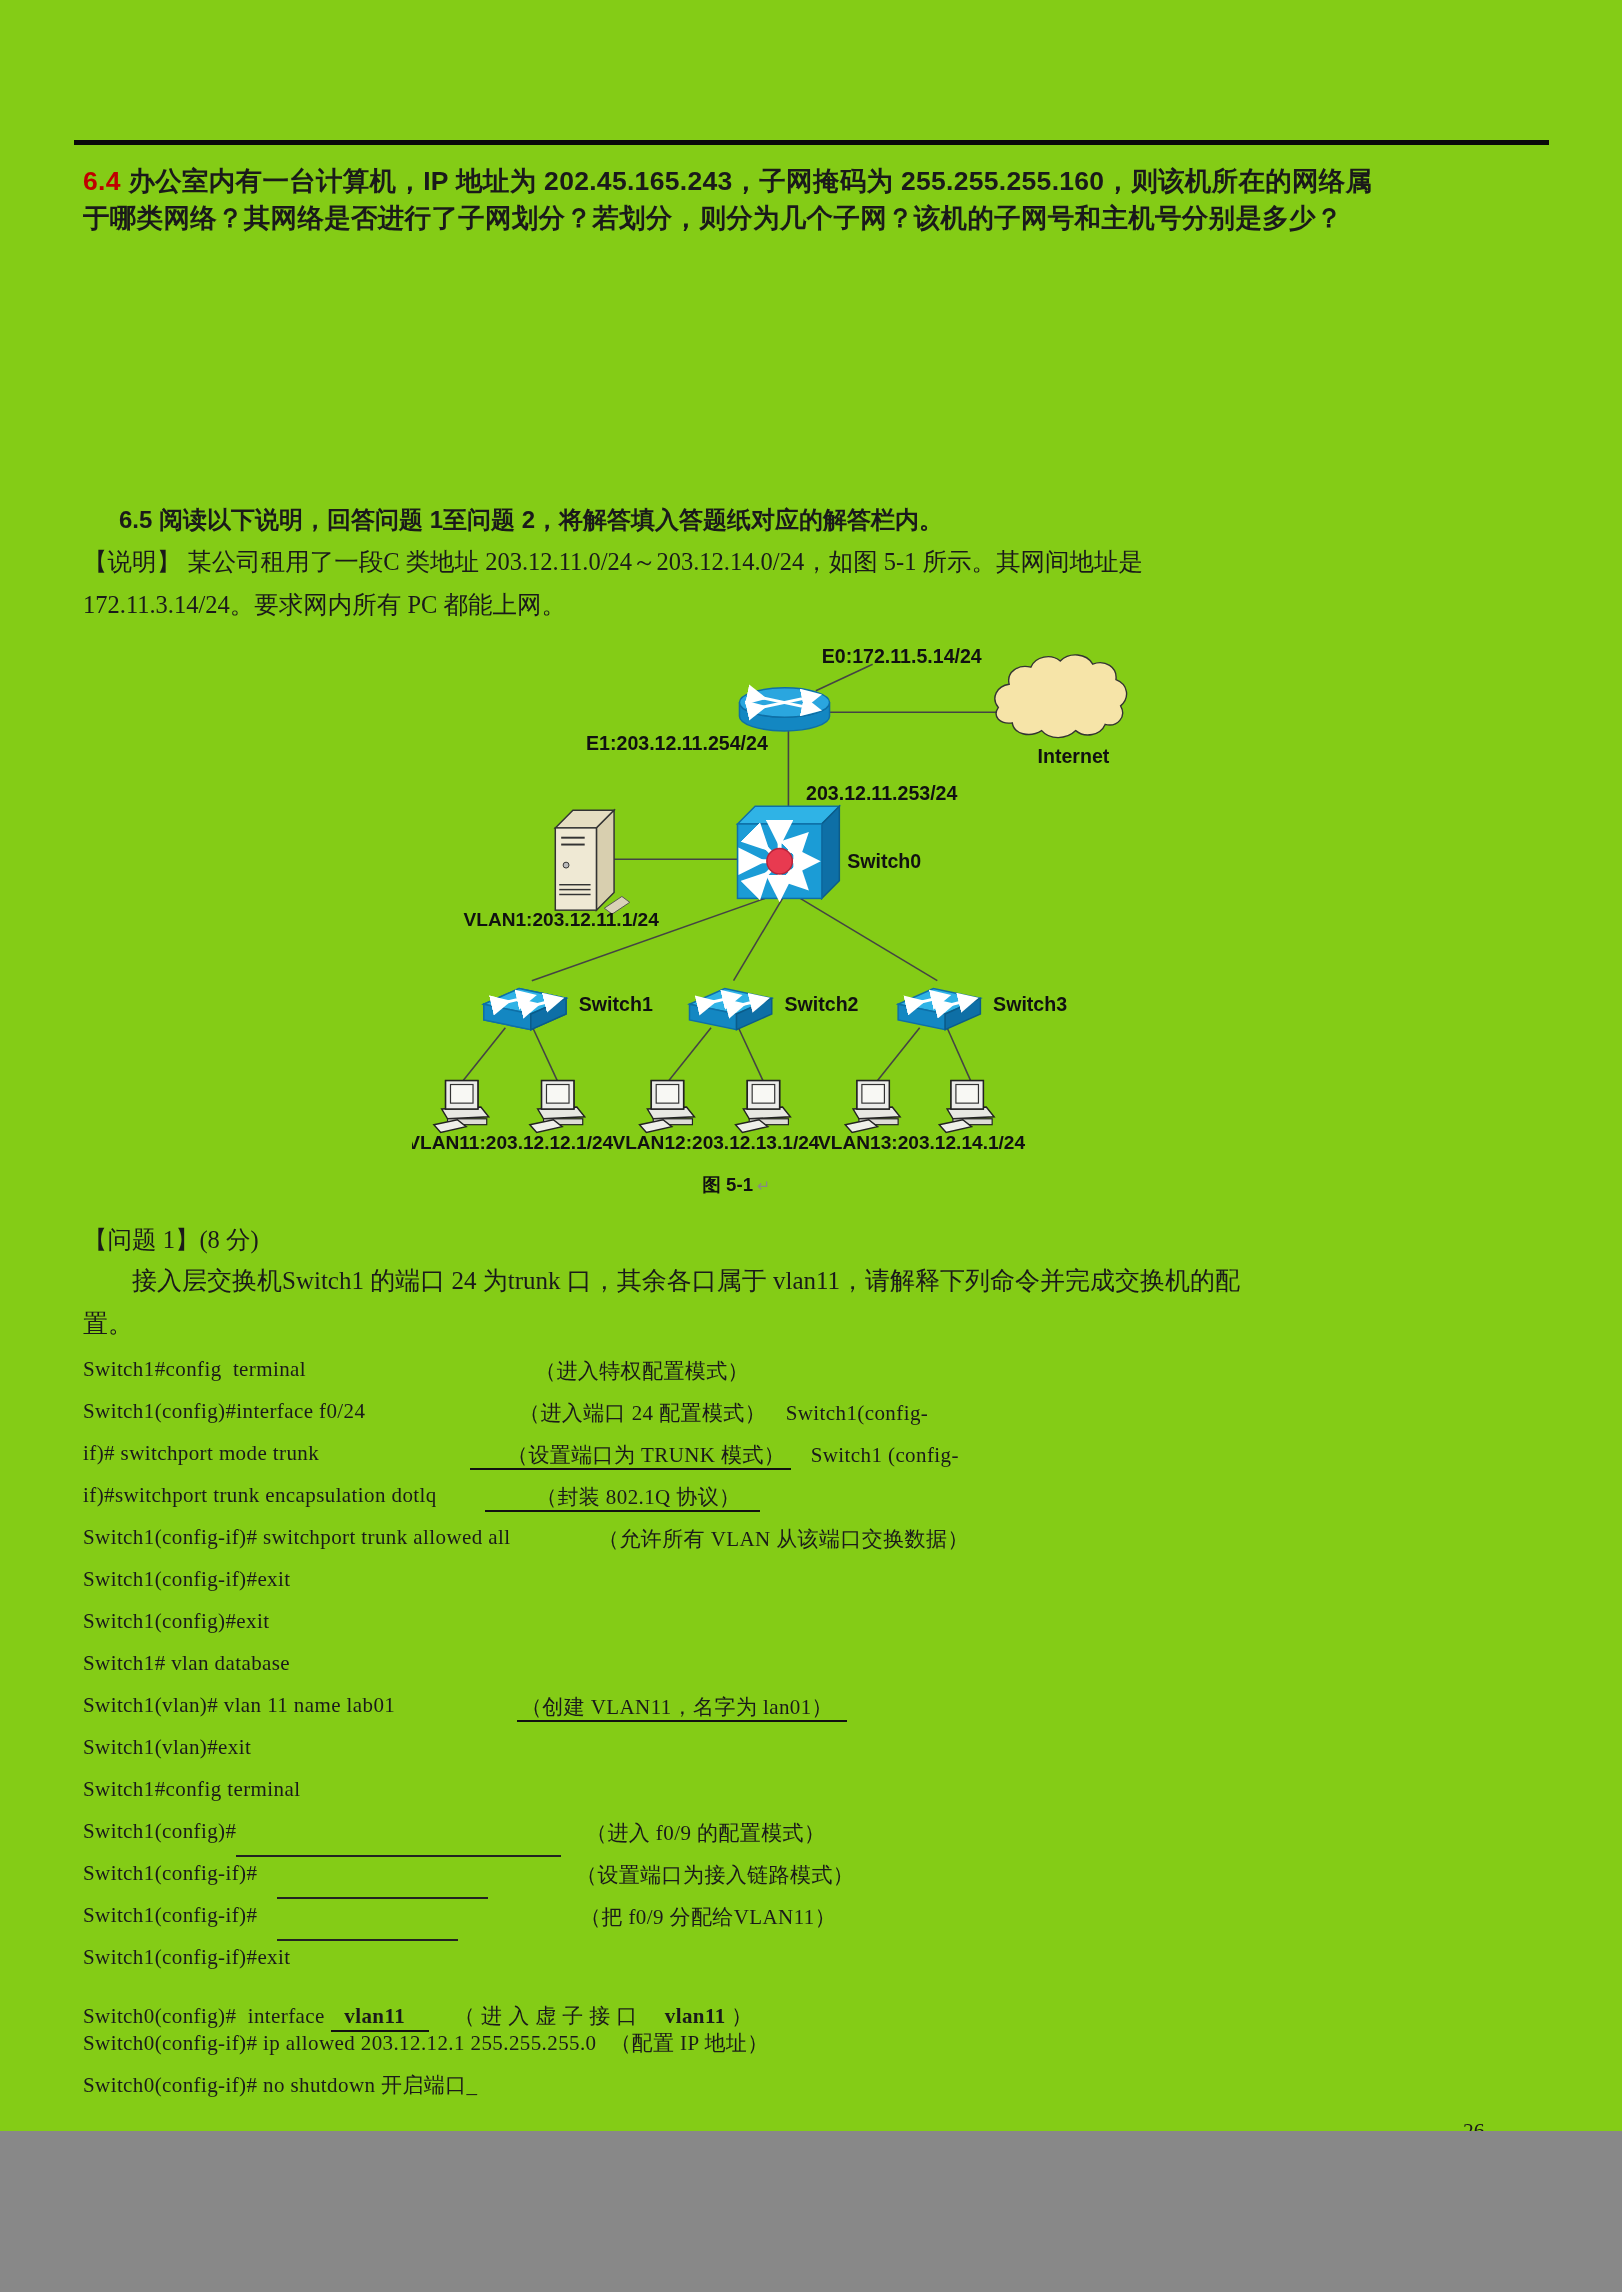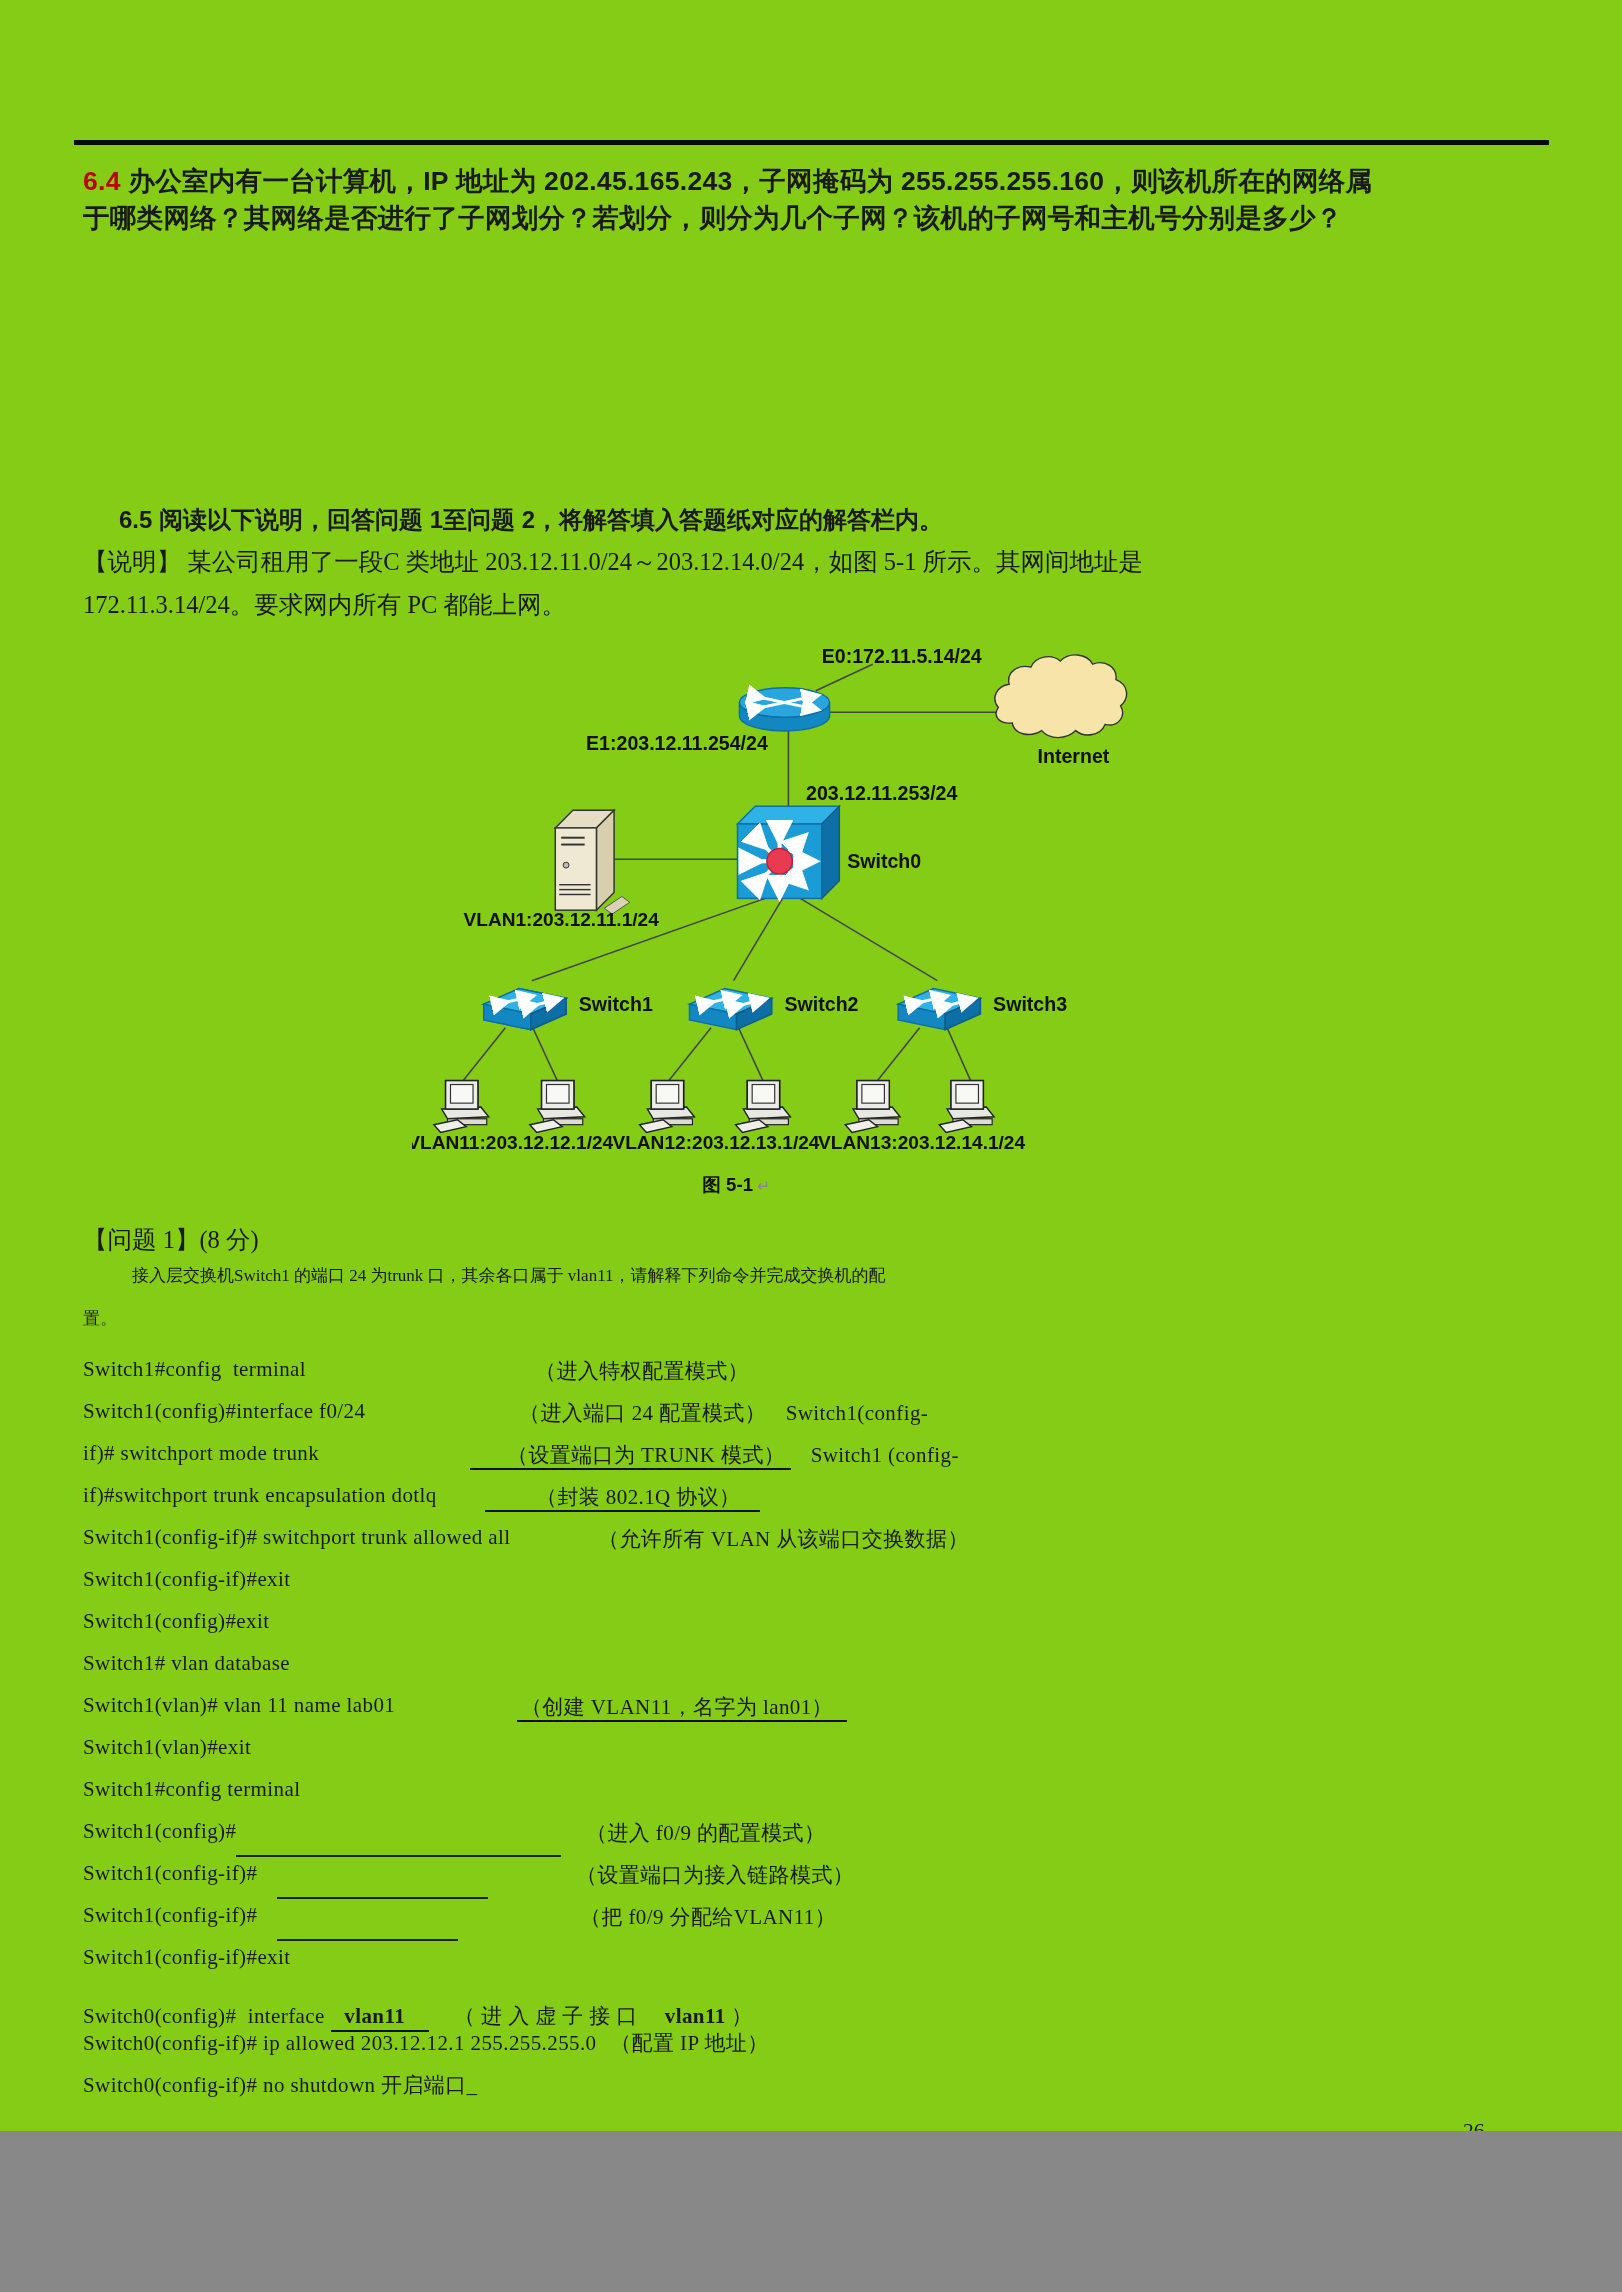--- a/index.html
+++ b/index.html
@@ -11,21 +11,21 @@
   
   .h64{left:83px;width:1470px;font-family:"Liberation Sans","DejaVu Sans",sans-serif;
        font-weight:bold;font-size:26.5px;line-height:37px;letter-spacing:0.3px;}
   .red{color:#c00000;}
   
   .h65{left:83px;width:1470px;font-family:"Liberation Sans","DejaVu Sans",sans-serif;
        font-weight:bold;font-size:24px;margin-left:36px;}
   .desc{left:83px;width:1470px;font-size:24.5px;}
   
   .p1h{left:83px;font-size:24.5px;}
-  .para{left:83px;width:1451px;font-size:17px;}
+  .para{left:83px;width:1451px;font-size:25px;}
   .ind{padding-left:49px;}
   
   #cfg{left:83px;top:1357px;width:1465px;}
   .cfg-row{position:relative;height:42px;display:flex;align-items:baseline;
            font-size:21px;letter-spacing:0.4px;white-space:pre;}
   .cmd{white-space:pre;}
   .ann{position:absolute;top:0;white-space:pre;}
   .ann.inline{position:static;margin-left:13.7px;}
   .note.u{border-bottom:2.9px solid #111;padding-bottom:1px;}
   .tail{margin-left:19.6px;}

